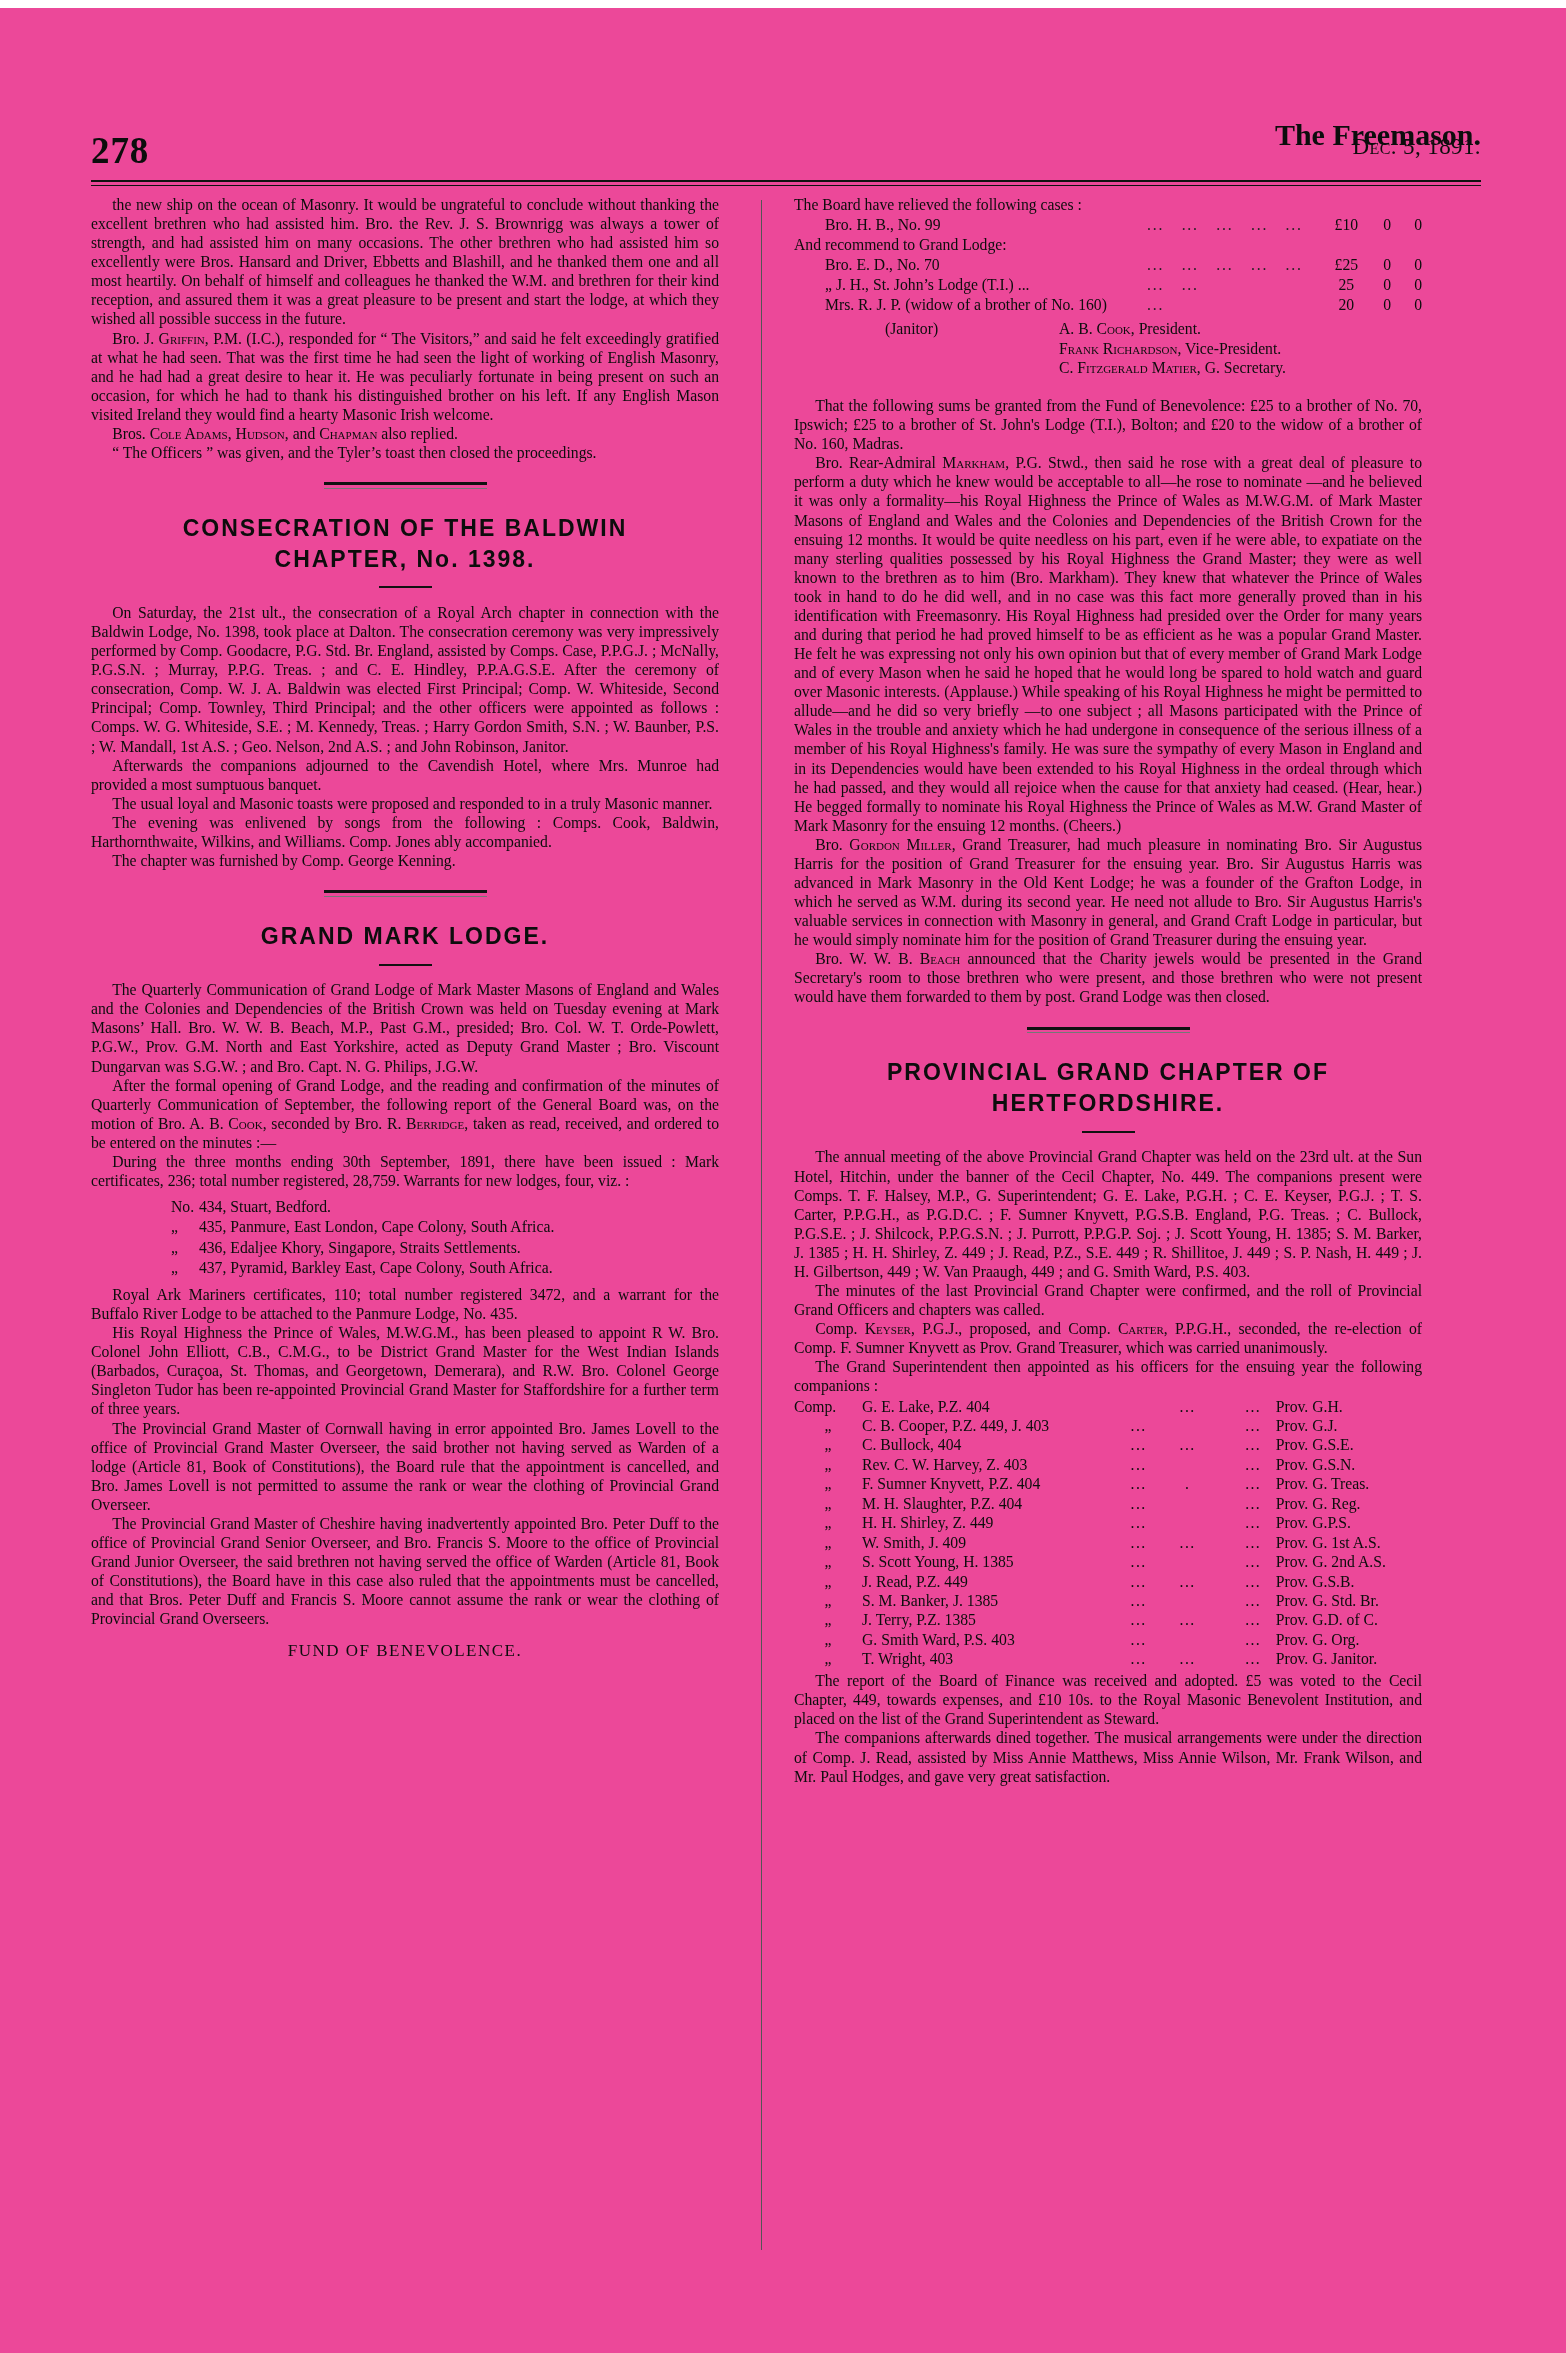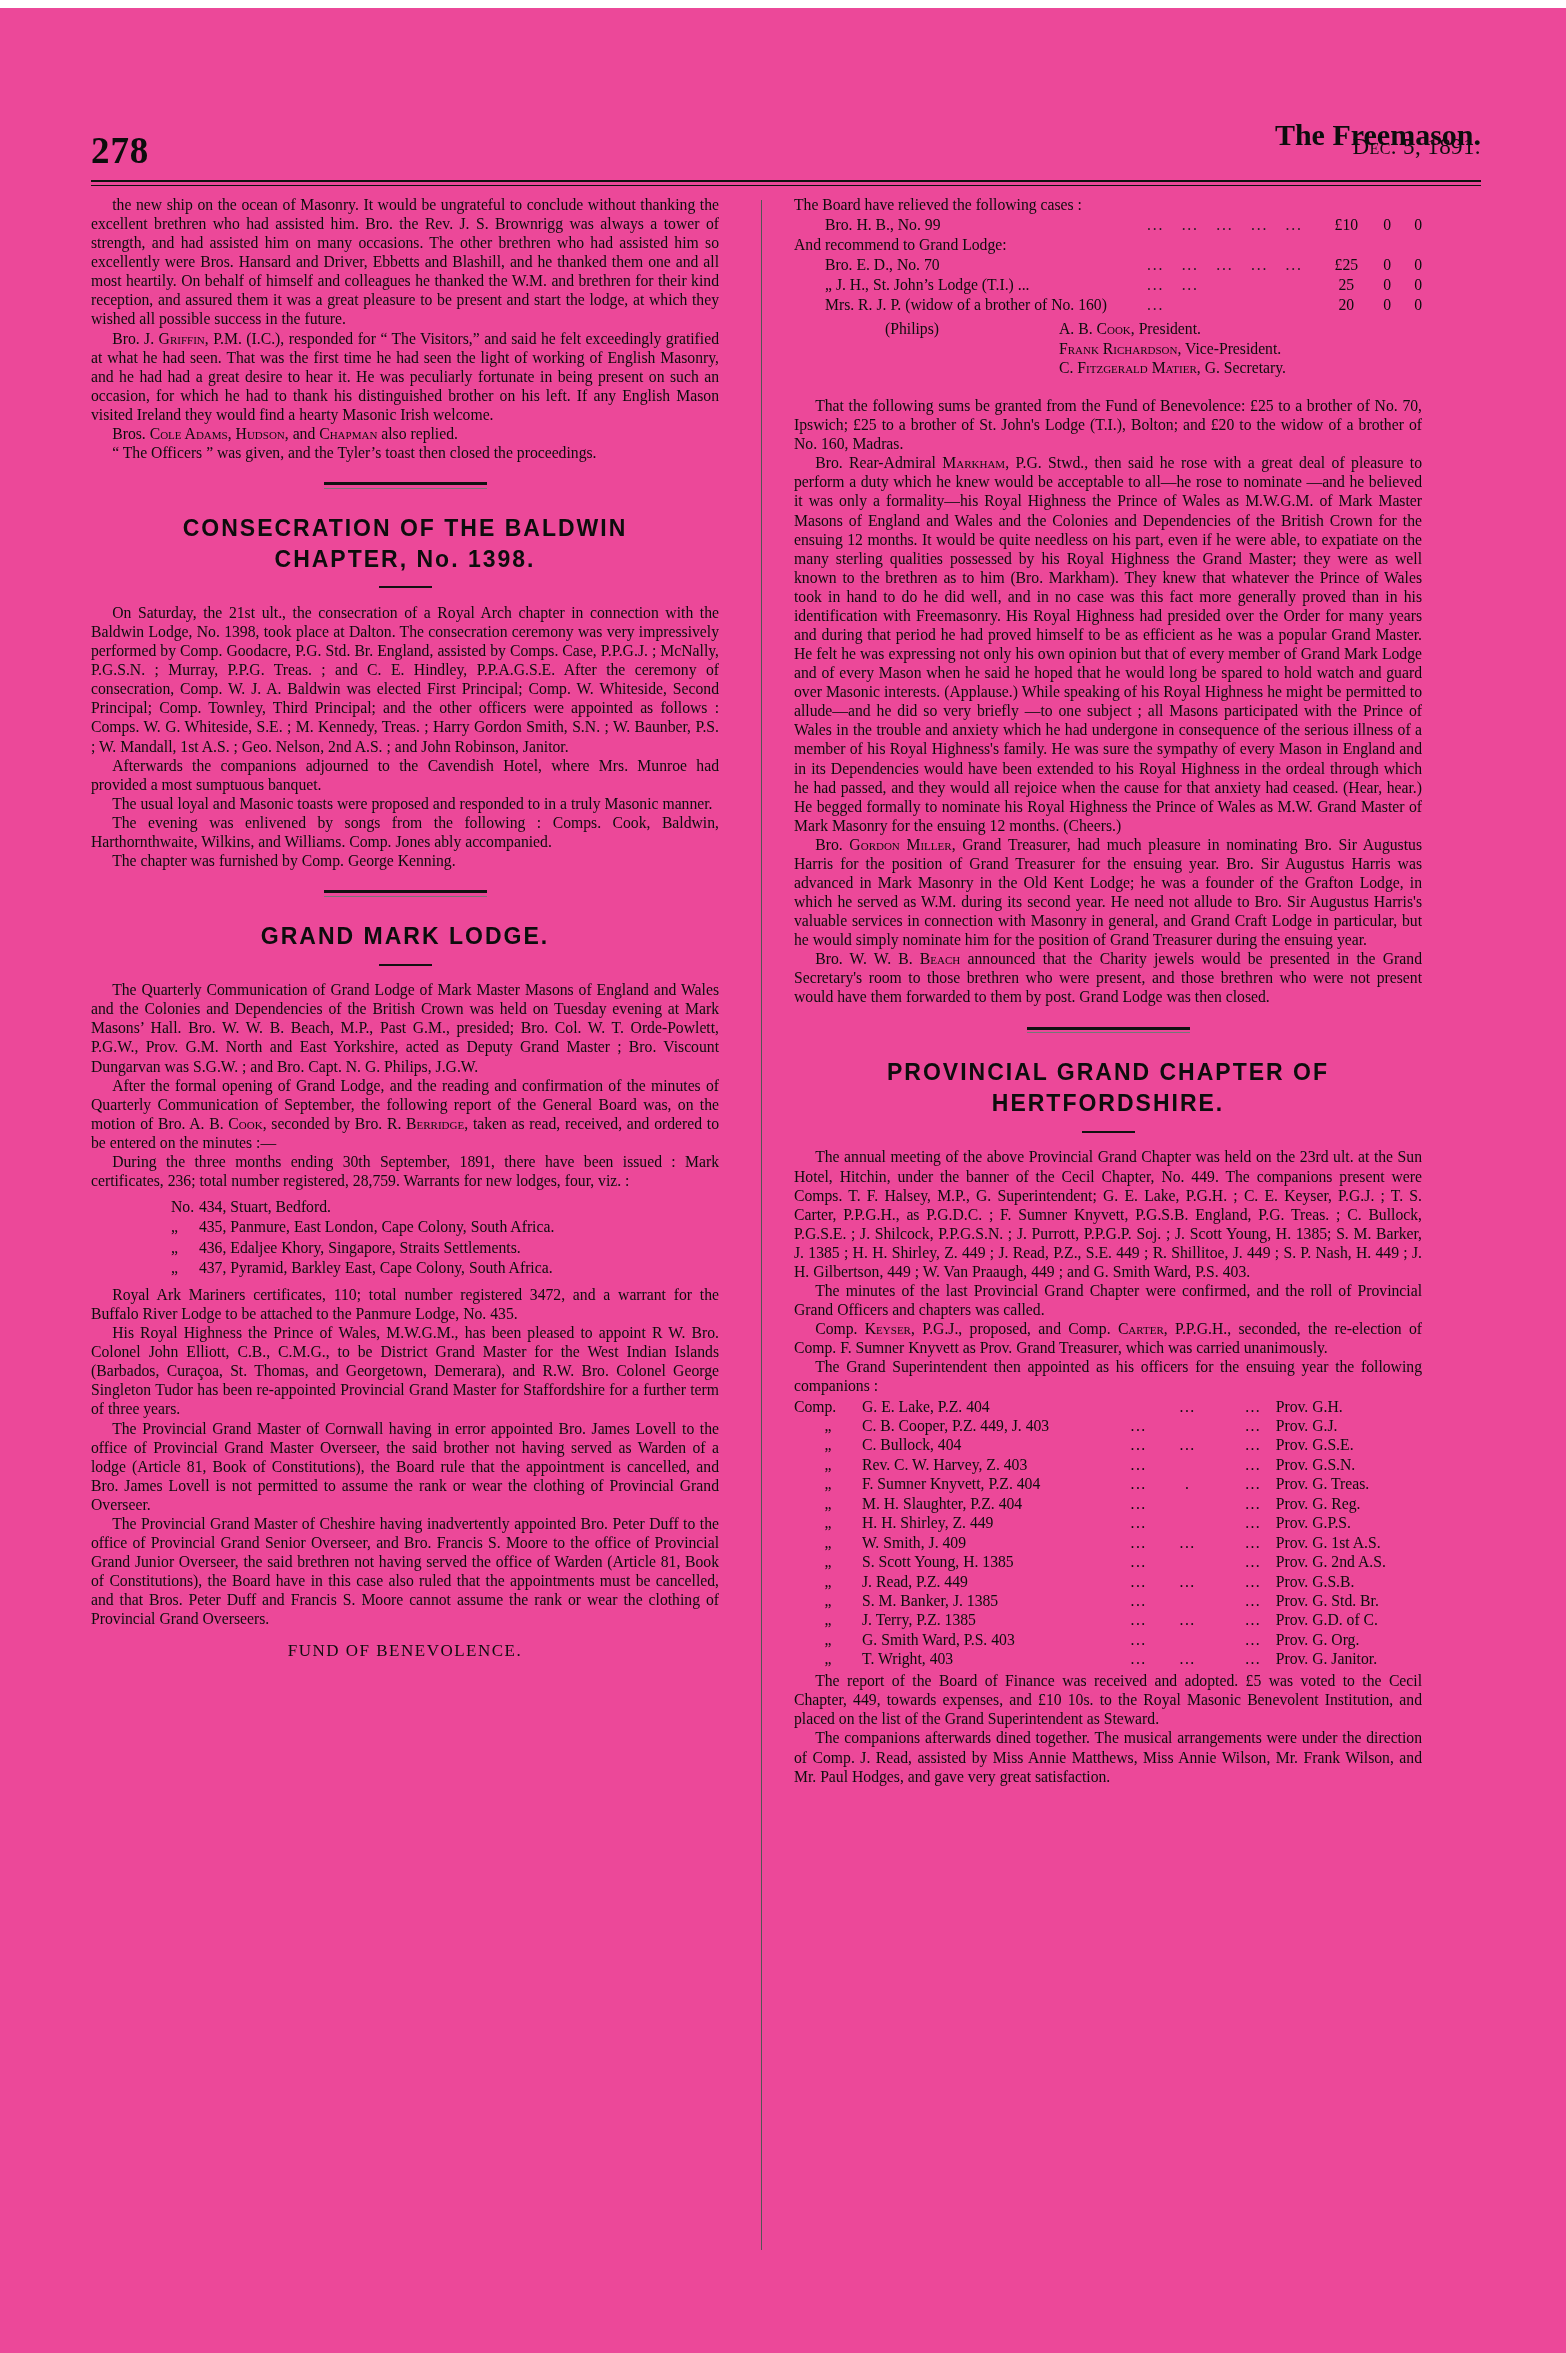--- a/index.html
+++ b/index.html
@@ -302,21 +302,21 @@
         <td class="lbl">Mrs. R. J. P. (widow of a brother of No. 160)</td>
         <td class="dots">...</td>
         <td class="amt">20</td>
         <td class="s">0</td>
         <td class="d">0</td>
       </tr>
     </tbody>
       </table>
 
     <div class="signed-block">
-      <div class="signed-word">(Philips)</div>
+      <div class="signed-word">(Janitor)</div>
       <div class="signed-names">
         <div><span class="sc">A. B. Cook</span><span>, President.</span></div>
         <div><span class="sc">Frank Richardson</span><span>, Vice-President.</span></div>
         <div><span class="sc">C. Fitzgerald Matier</span><span>, G. Secretary.</span></div>
       </div>
     </div>
 
 
     <p>That the following sums be granted from the Fund of Benevolence: £25 to a brother of No. 70, Ipswich; £25 to a brother of St. John's Lodge (T.I.), Bolton; and £20 to the widow of a brother of No. 160, Madras.</p>
 

